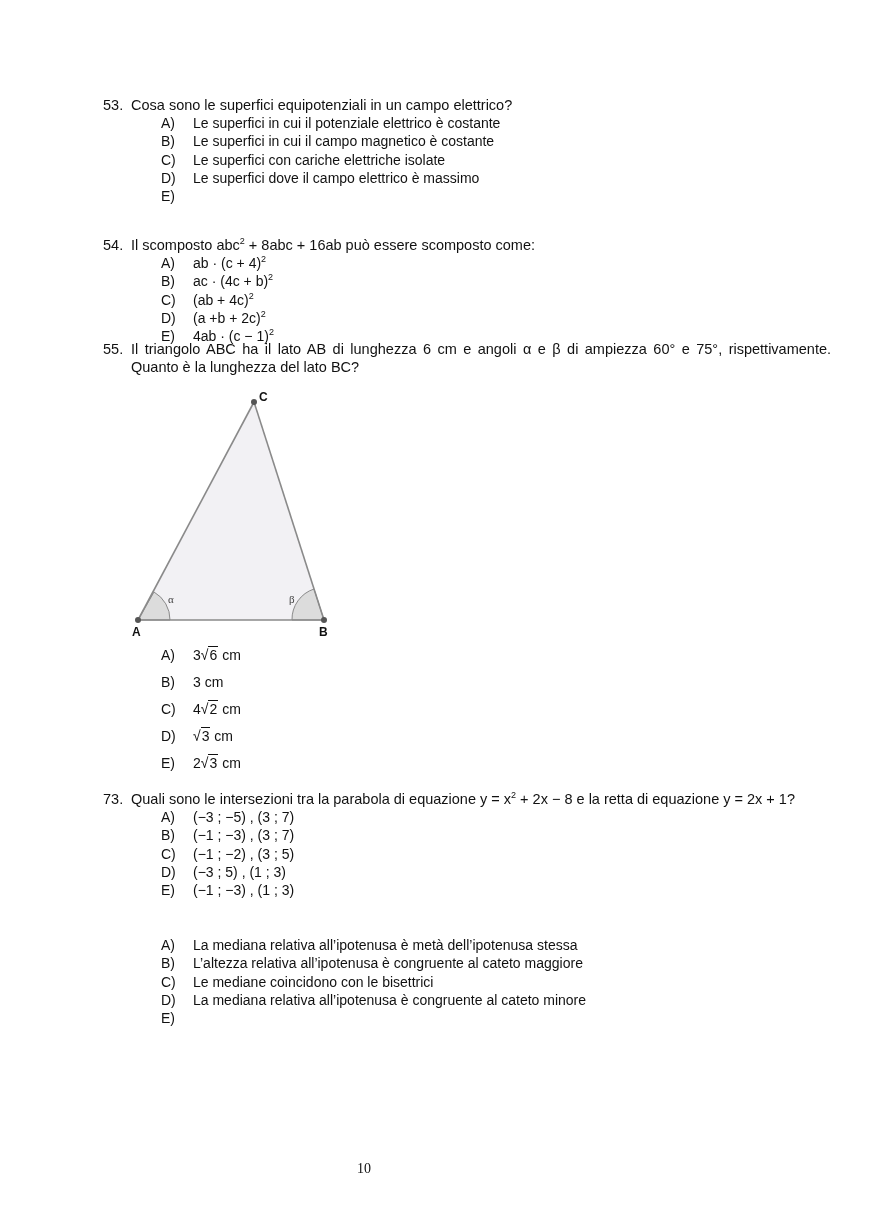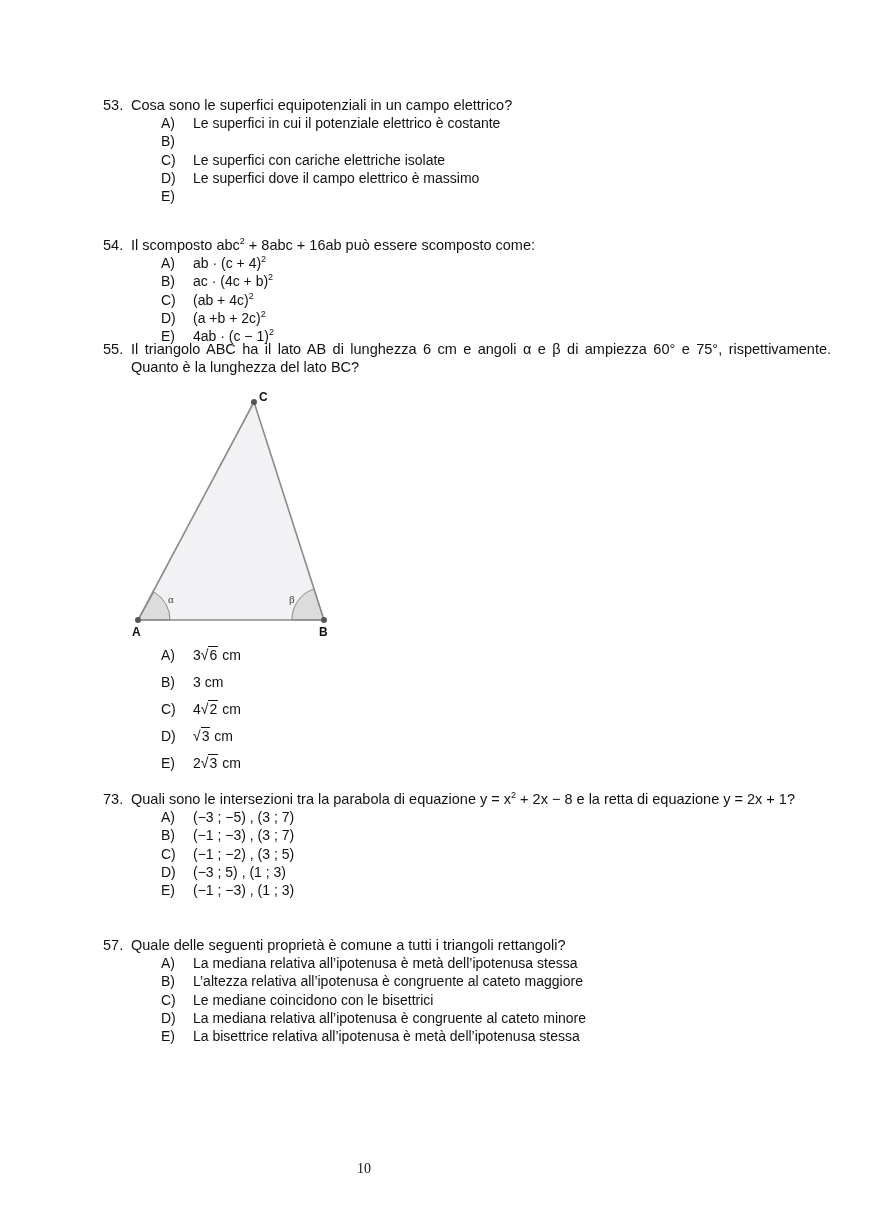--- a/index.html
+++ b/index.html
@@ -33,20 +33,21 @@
       <span class="q-num">53.</span>
       <span class="q-text">Cosa sono le superfici equipotenziali in un campo elettrico?</span>
     </div>
     <div class="opts">
       <div class="opt">
           <span class="opt-letter">A)</span>
           <span class="opt-text">Le superfici in cui il potenziale elettrico è costante</span>
         </div>
       <div class="opt">
           <span class="opt-letter">B)</span>
+          <span class="opt-text">Le superfici in cui il campo magnetico è costante</span>
         </div>
       <div class="opt">
           <span class="opt-letter">C)</span>
           <span class="opt-text">Le superfici con cariche elettriche isolate</span>
         </div>
       <div class="opt">
           <span class="opt-letter">D)</span>
           <span class="opt-text">Le superfici dove il campo elettrico è massimo</span>
         </div>
       <div class="opt">
@@ -158,42 +159,37 @@
           <span class="opt-text">(−3 ; 5) , (1 ; 3)</span>
         </div>
       <div class="opt">
           <span class="opt-letter">E)</span>
           <span class="opt-text">(−1 ; −3) , (1 ; 3)</span>
         </div>
     </div>
   </div>
 
   <div class="q" style="top:936px;">
-    <div class="q-title">
-      <span class="q-num">57.</span>
-      <span class="q-text">Quale delle seguenti proprietà è comune a tutti i triangoli rettangoli?</span>
-    </div>
     <div class="opts">
       <div class="opt">
           <span class="opt-letter">A)</span>
           <span class="opt-text">La mediana relativa all’ipotenusa è metà dell’ipotenusa stessa</span>
         </div>
       <div class="opt">
           <span class="opt-letter">B)</span>
           <span class="opt-text">L’altezza relativa all’ipotenusa è congruente al cateto maggiore</span>
         </div>
       <div class="opt">
           <span class="opt-letter">C)</span>
           <span class="opt-text">Le mediane coincidono con le bisettrici</span>
         </div>
       <div class="opt">
           <span class="opt-letter">D)</span>
           <span class="opt-text">La mediana relativa all’ipotenusa è congruente al cateto minore</span>
         </div>
       <div class="opt">
           <span class="opt-letter">E)</span>
-          <span class="opt-text">La bisettrice relativa all’ipotenusa è metà dell’ipotenusa stessa</span>
         </div>
     </div>
   </div>
 
   <div class="page-num">10</div>
 </div>
 
 </body></html>

